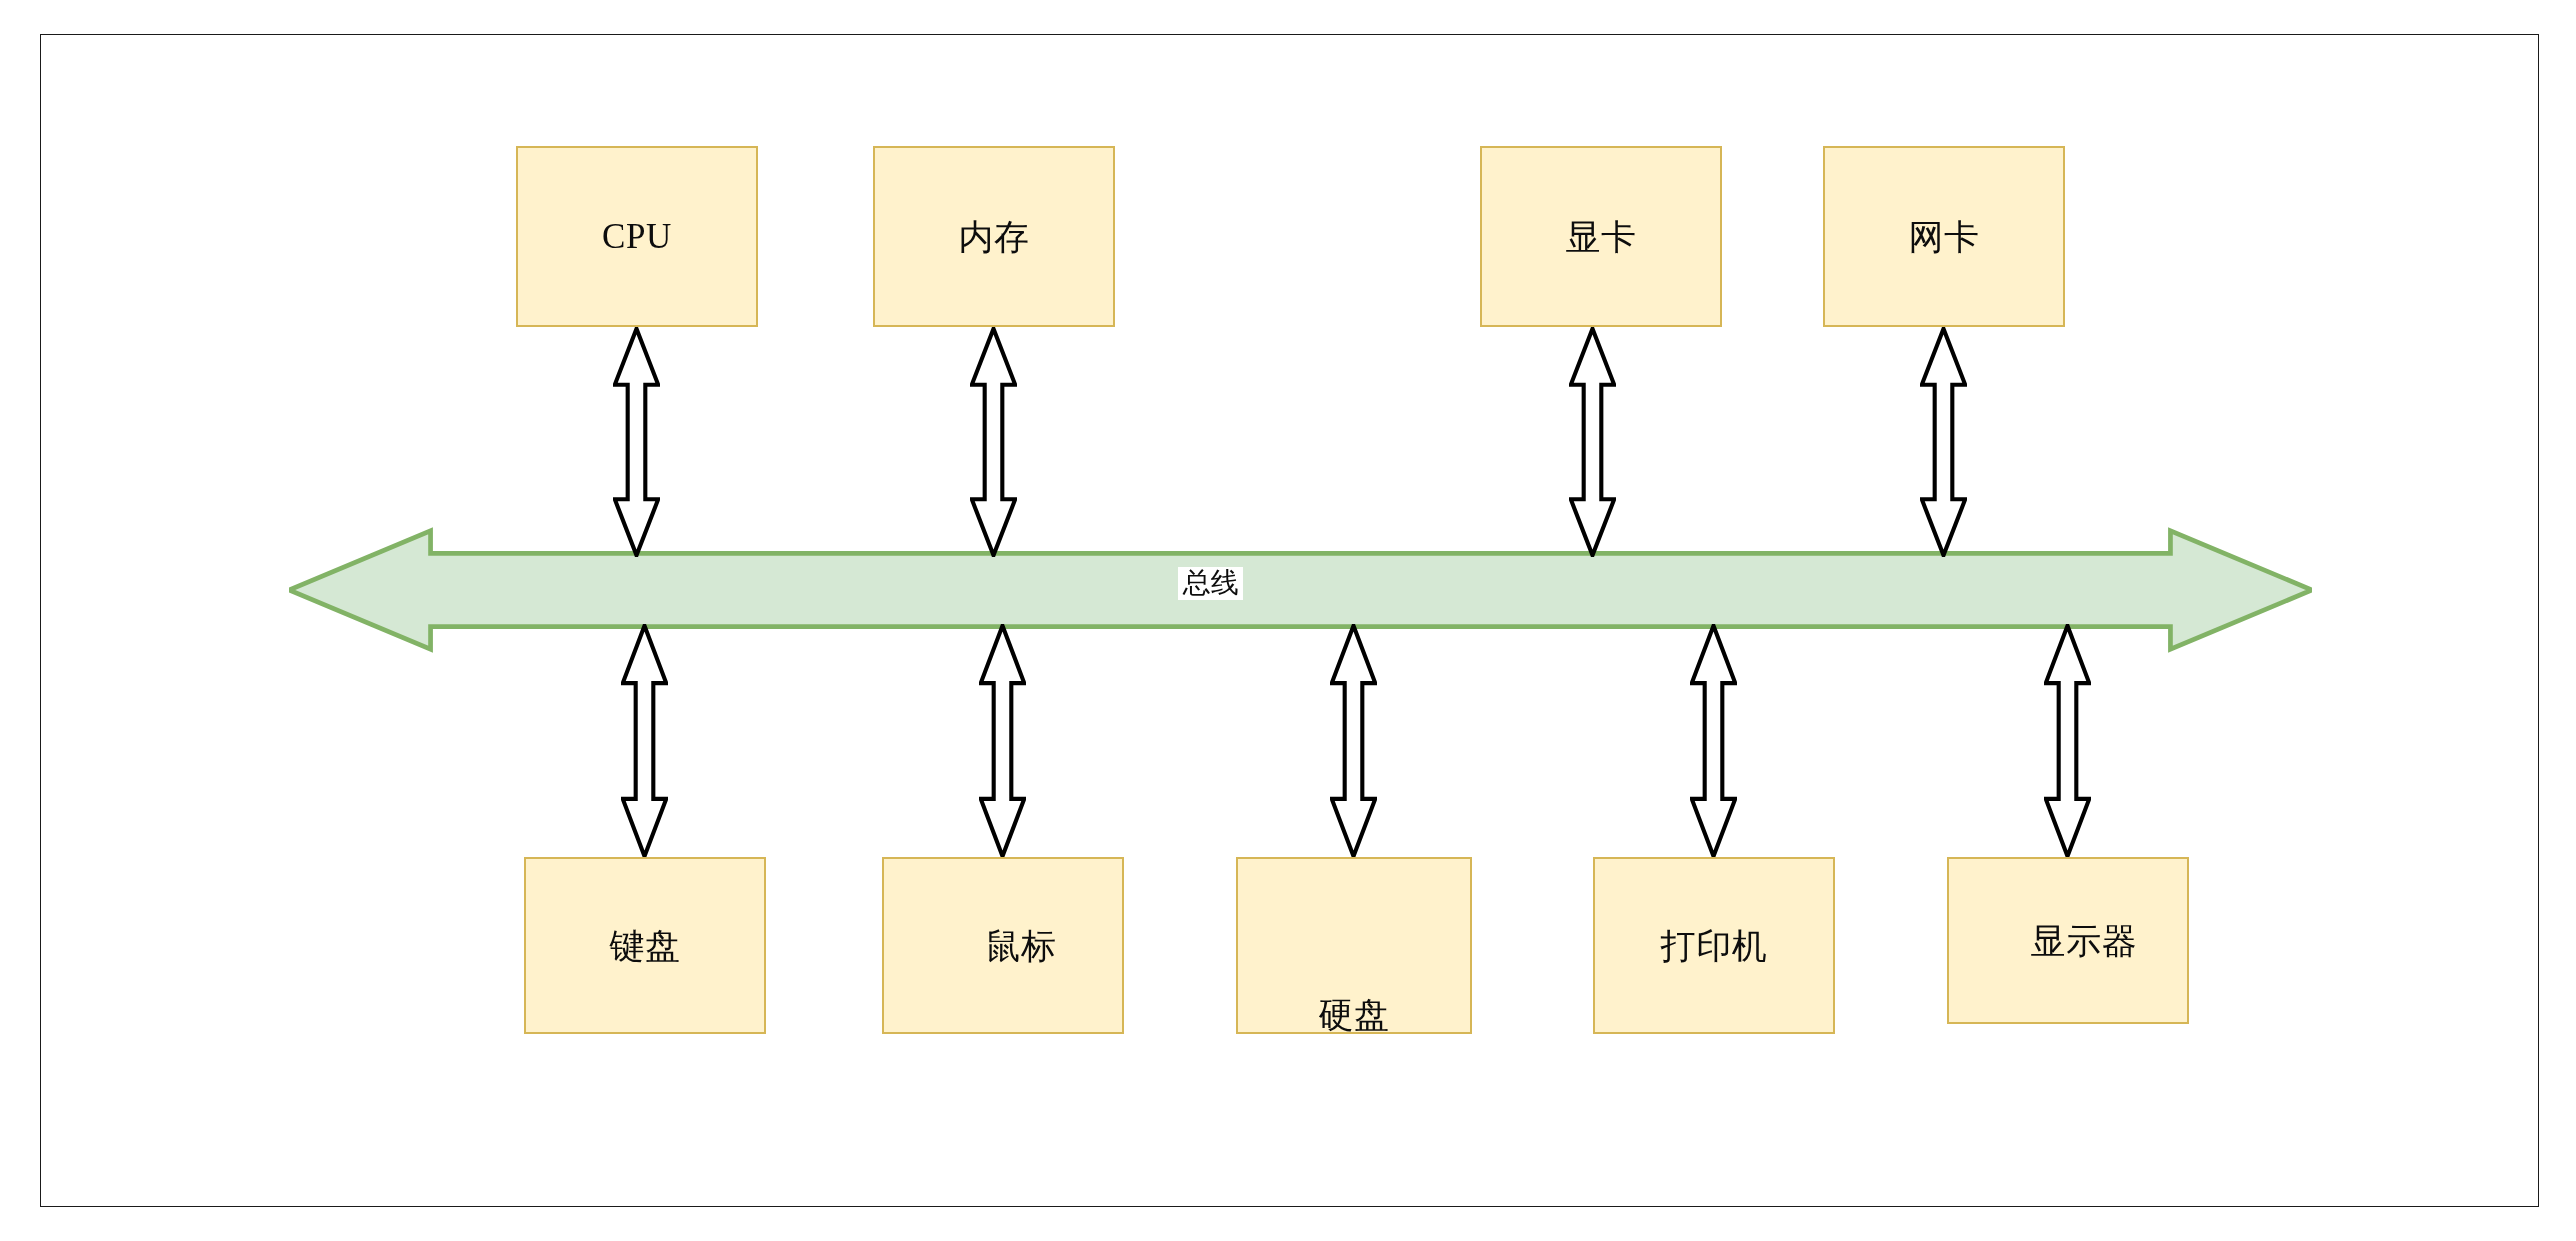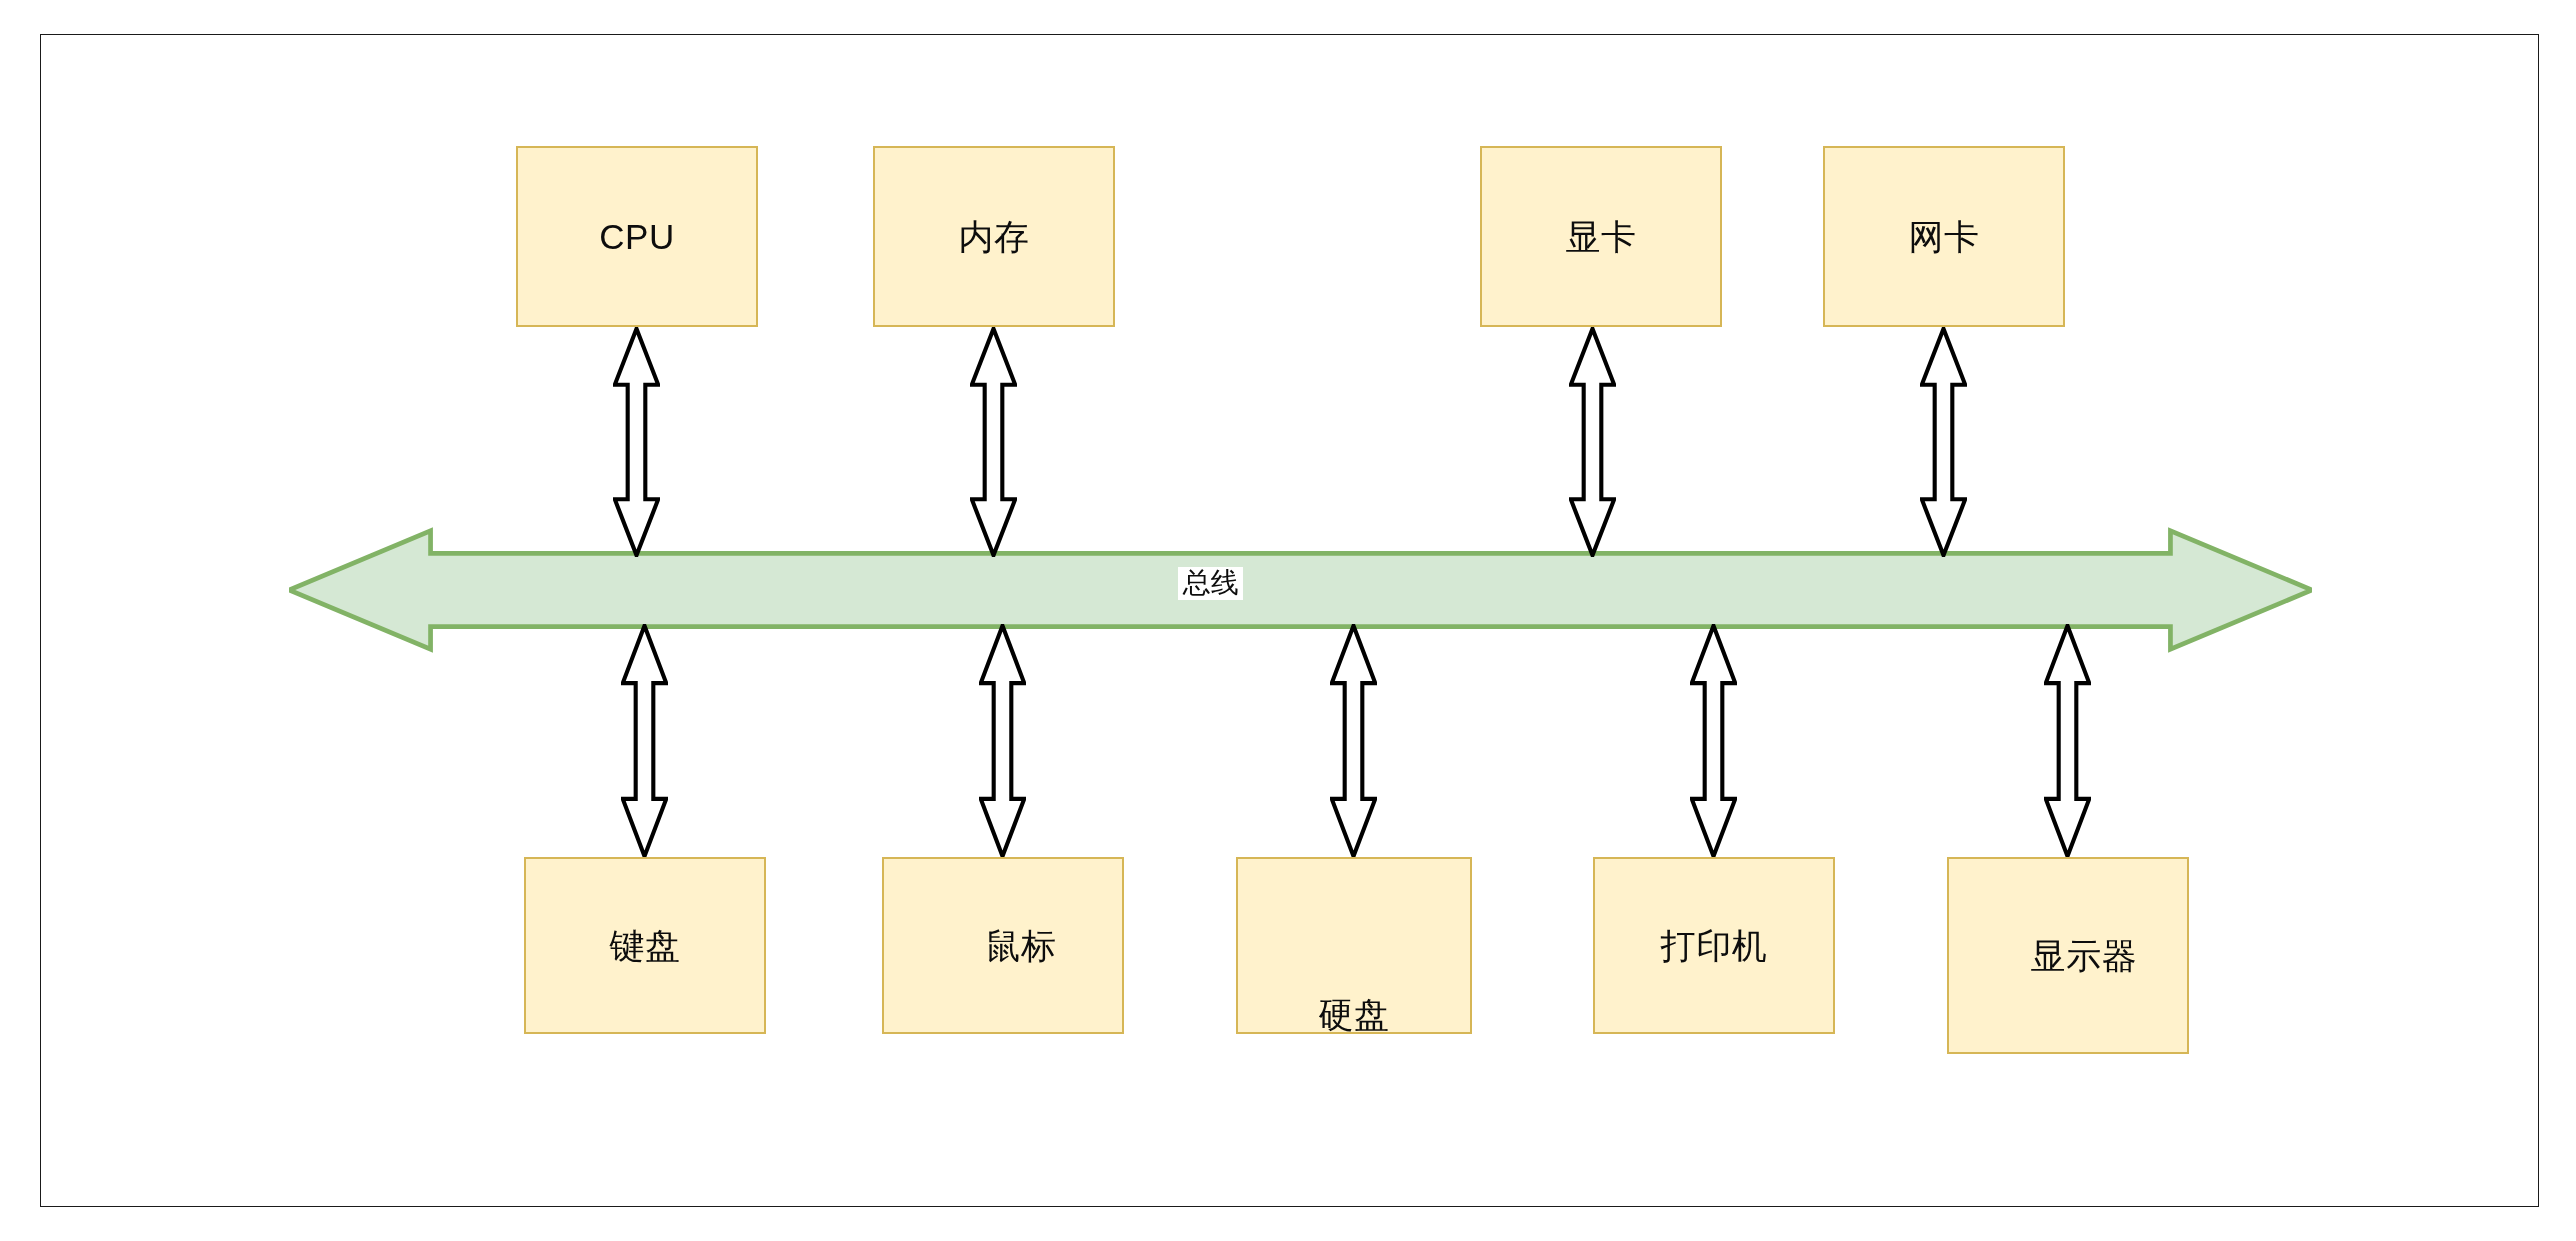--- a/index.html
+++ b/index.html
@@ -127,21 +127,21 @@
     <svg viewBox="0 0 80 396" preserveAspectRatio="none">
       <polygon points="40,3 77,100 55,100 55,296 77,296 40,393 3,296 25,296 25,100 3,100" fill="#ffffff" stroke="#000000" stroke-width="7" stroke-linejoin="miter"></polygon>
     </svg>
   </div>
   <div class="arrow" style="left:2044px; top:624px; width:47px; height:234px;">
     <svg viewBox="0 0 80 396" preserveAspectRatio="none">
       <polygon points="40,3 77,100 55,100 55,296 77,296 40,393 3,296 25,296 25,100 3,100" fill="#ffffff" stroke="#000000" stroke-width="7" stroke-linejoin="miter"></polygon>
     </svg>
   </div>
 
-  <div class="node" style="left:516px; top:146px; width:242px; height:181px;">
+  <div class="node" style="left:516px; top:146px; width:242px; height:181px;font-family:Liberation Serif, serif;">
     <span class="node-label">CPU</span>
   </div>
   <div class="node" style="left:873px; top:146px; width:242px; height:181px;">
     <span class="node-label">内存</span>
   </div>
   <div class="node" style="left:1472px; top:146px; width:242px; height:181px;margin-left:8px;">
     <span class="node-label">显卡</span>
   </div>
   <div class="node" style="left:1823px; top:146px; width:242px; height:181px;">
     <span class="node-label">网卡</span>
@@ -152,17 +152,17 @@
   </div>
   <div class="node" style="left:882px; top:857px; width:242px; height:177px;padding-left:36px;">
     <span class="node-label">鼠标</span>
   </div>
   <div class="node" style="left:1236px; top:857px; width:236px; height:177px;align-items:flex-end;">
     <span class="node-label">硬盘</span>
   </div>
   <div class="node" style="left:1593px; top:857px; width:242px; height:177px;">
     <span class="node-label">打印机</span>
   </div>
-  <div class="node" style="left:1947px; top:857px; width:242px; height:197px;padding-left:32px;">
+  <div class="node" style="left:1947px; top:857px; width:242px; height:167px;padding-left:32px;">
     <span class="node-label">显示器</span>
   </div>
 </div>
 
 
 </body></html>

